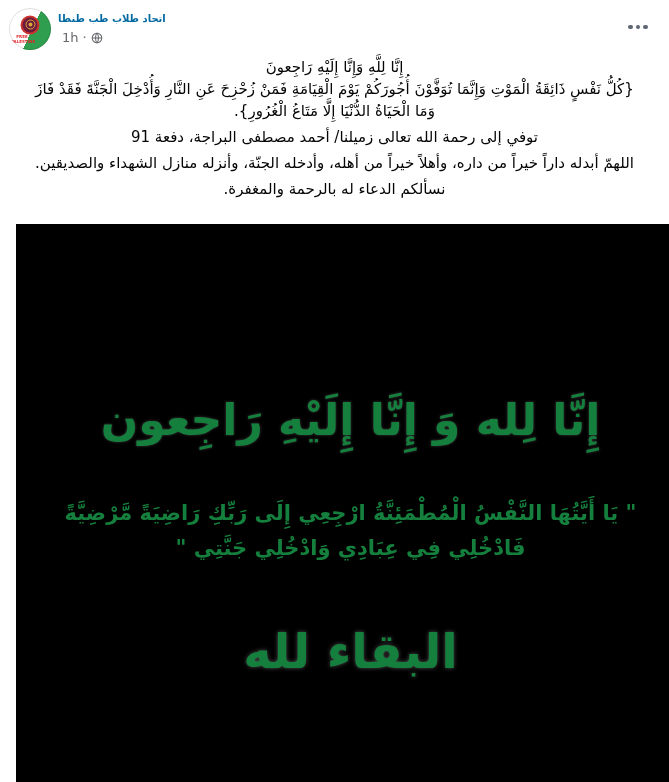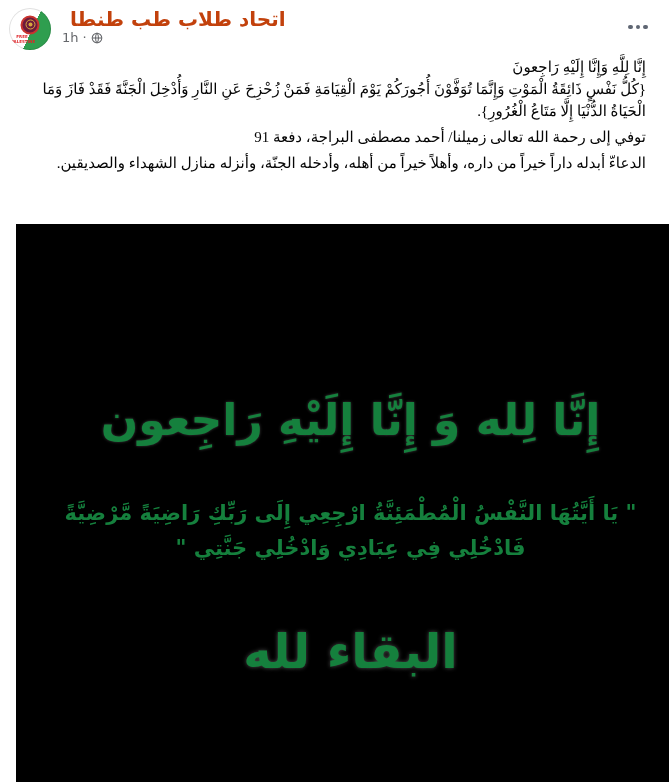--- a/index.html
+++ b/index.html
@@ -37,46 +37,45 @@
     transform: translate(-50%,-50%);
     width: 4px; height: 4px; border-radius: 50%; background: #d7a83c;
   }
   .avatar-caption {
     position: absolute; left: 2px; bottom: 6px; width: 22px;
     font-size: 4px; line-height: 5px; font-weight: 700;
     color: #e0252a; text-align: center; letter-spacing: 0;
   }
 
   .author-name {
-    position: absolute; left: 70px; top: 9px;
-    font-size: 20px; font-weight: 700; line-height: 20px;
-    color: #c2410c; cursor: pointer;
+    position: absolute; left: 58px; top: 9px;
+    font-size: 10px; font-weight: 700; line-height: 20px;
+    color: #0369a1; cursor: pointer;
   }
   .post-meta {
     position: absolute; left: 62px; top: 30px;
     display: flex; align-items: center; gap: 4px;
     font-size: 13px; color: #65676b;
   }
   .post-meta .ts { cursor: pointer; }
   .globe-icon { display: inline-flex; margin-top: 1px; }
 
   .more-btn {
     position: absolute; right: 14px; top: 16px;
     width: 34px; height: 22px;
     display: flex; align-items: center; justify-content: center;
     gap: 3px; cursor: pointer; border-radius: 4px;
   }
   .more-btn .dot { width: 4.5px; height: 4.5px; border-radius: 50%; background: #5f6673; }
 
   
   .post-body {
-    direction: rtl; text-align: right;
+    direction: rtl; text-align: center;
     padding: 0 23px; font-size: 15px; line-height: 22px;
     color: #050505;
-    font-family: Liberation Serif, serif;
   }
   .post-body .para:nth-child(n+3) { margin-top: 4px; }
 
   
   .photo {
     position: absolute; left: 0; top: 224px;
     width: 669px; height: 570px;
     background: #000000; color: #15803d;
     cursor: pointer; overflow: hidden; margin-left: 16px;
   }
@@ -124,21 +123,22 @@
           <span class="dot"></span>
           <span class="dot"></span>
       </span>
     </div>
   </div>
 
   <div class="post-body">
     <div class="para">إِنَّا لِلَّهِ وَإِنَّا إِلَيْهِ رَاجِعونَ</div>
     <div class="para">{كُلُّ نَفْسٍ ذَائِقَةُ الْمَوْتِ وَإِنَّمَا تُوَفَّوْنَ أُجُورَكُمْ يَوْمَ الْقِيَامَةِ فَمَنْ زُحْزِحَ عَنِ النَّارِ وَأُدْخِلَ الْجَنَّةَ فَقَدْ فَازَ وَمَا الْحَيَاةُ الدُّنْيَا إِلَّا مَتَاعُ الْغُرُورِ}.</div>
     <div class="para">توفي إلى رحمة الله تعالى زميلنا/ أحمد مصطفى البراجة، دفعة 91</div>
-    <div class="para">الدعاءّ أبدله داراً خيراً من داره، وأهلاً خيراً من أهله، وأدخله الجنّة، وأنزله منازل الشهداء والصديقين.</div>
+    <div class="para">اللهمّ أبدله داراً خيراً من داره، وأهلاً خيراً من أهله، وأدخله الجنّة، وأنزله منازل الشهداء والصديقين.</div>
+    <div class="para">نسألكم الدعاء له بالرحمة والمغفرة.</div>
   </div>
 
   <div class="photo">
     <div class="txt istirja">إِنَّا لِله وَ إِنَّا إِلَيْهِ رَاجِعون</div>
     <div class="txt quote-1">" يَا أَيَّتُهَا النَّفْسُ الْمُطْمَئِنَّةُ ارْجِعِي إِلَى رَبِّكِ رَاضِيَةً مَّرْضِيَّةً</div>
     <div class="txt quote-2">فَادْخُلِي فِي عِبَادِي وَادْخُلِي جَنَّتِي "</div>
     <div class="txt baqaa">البقاء لله</div>
   </div>
 
 </div>

